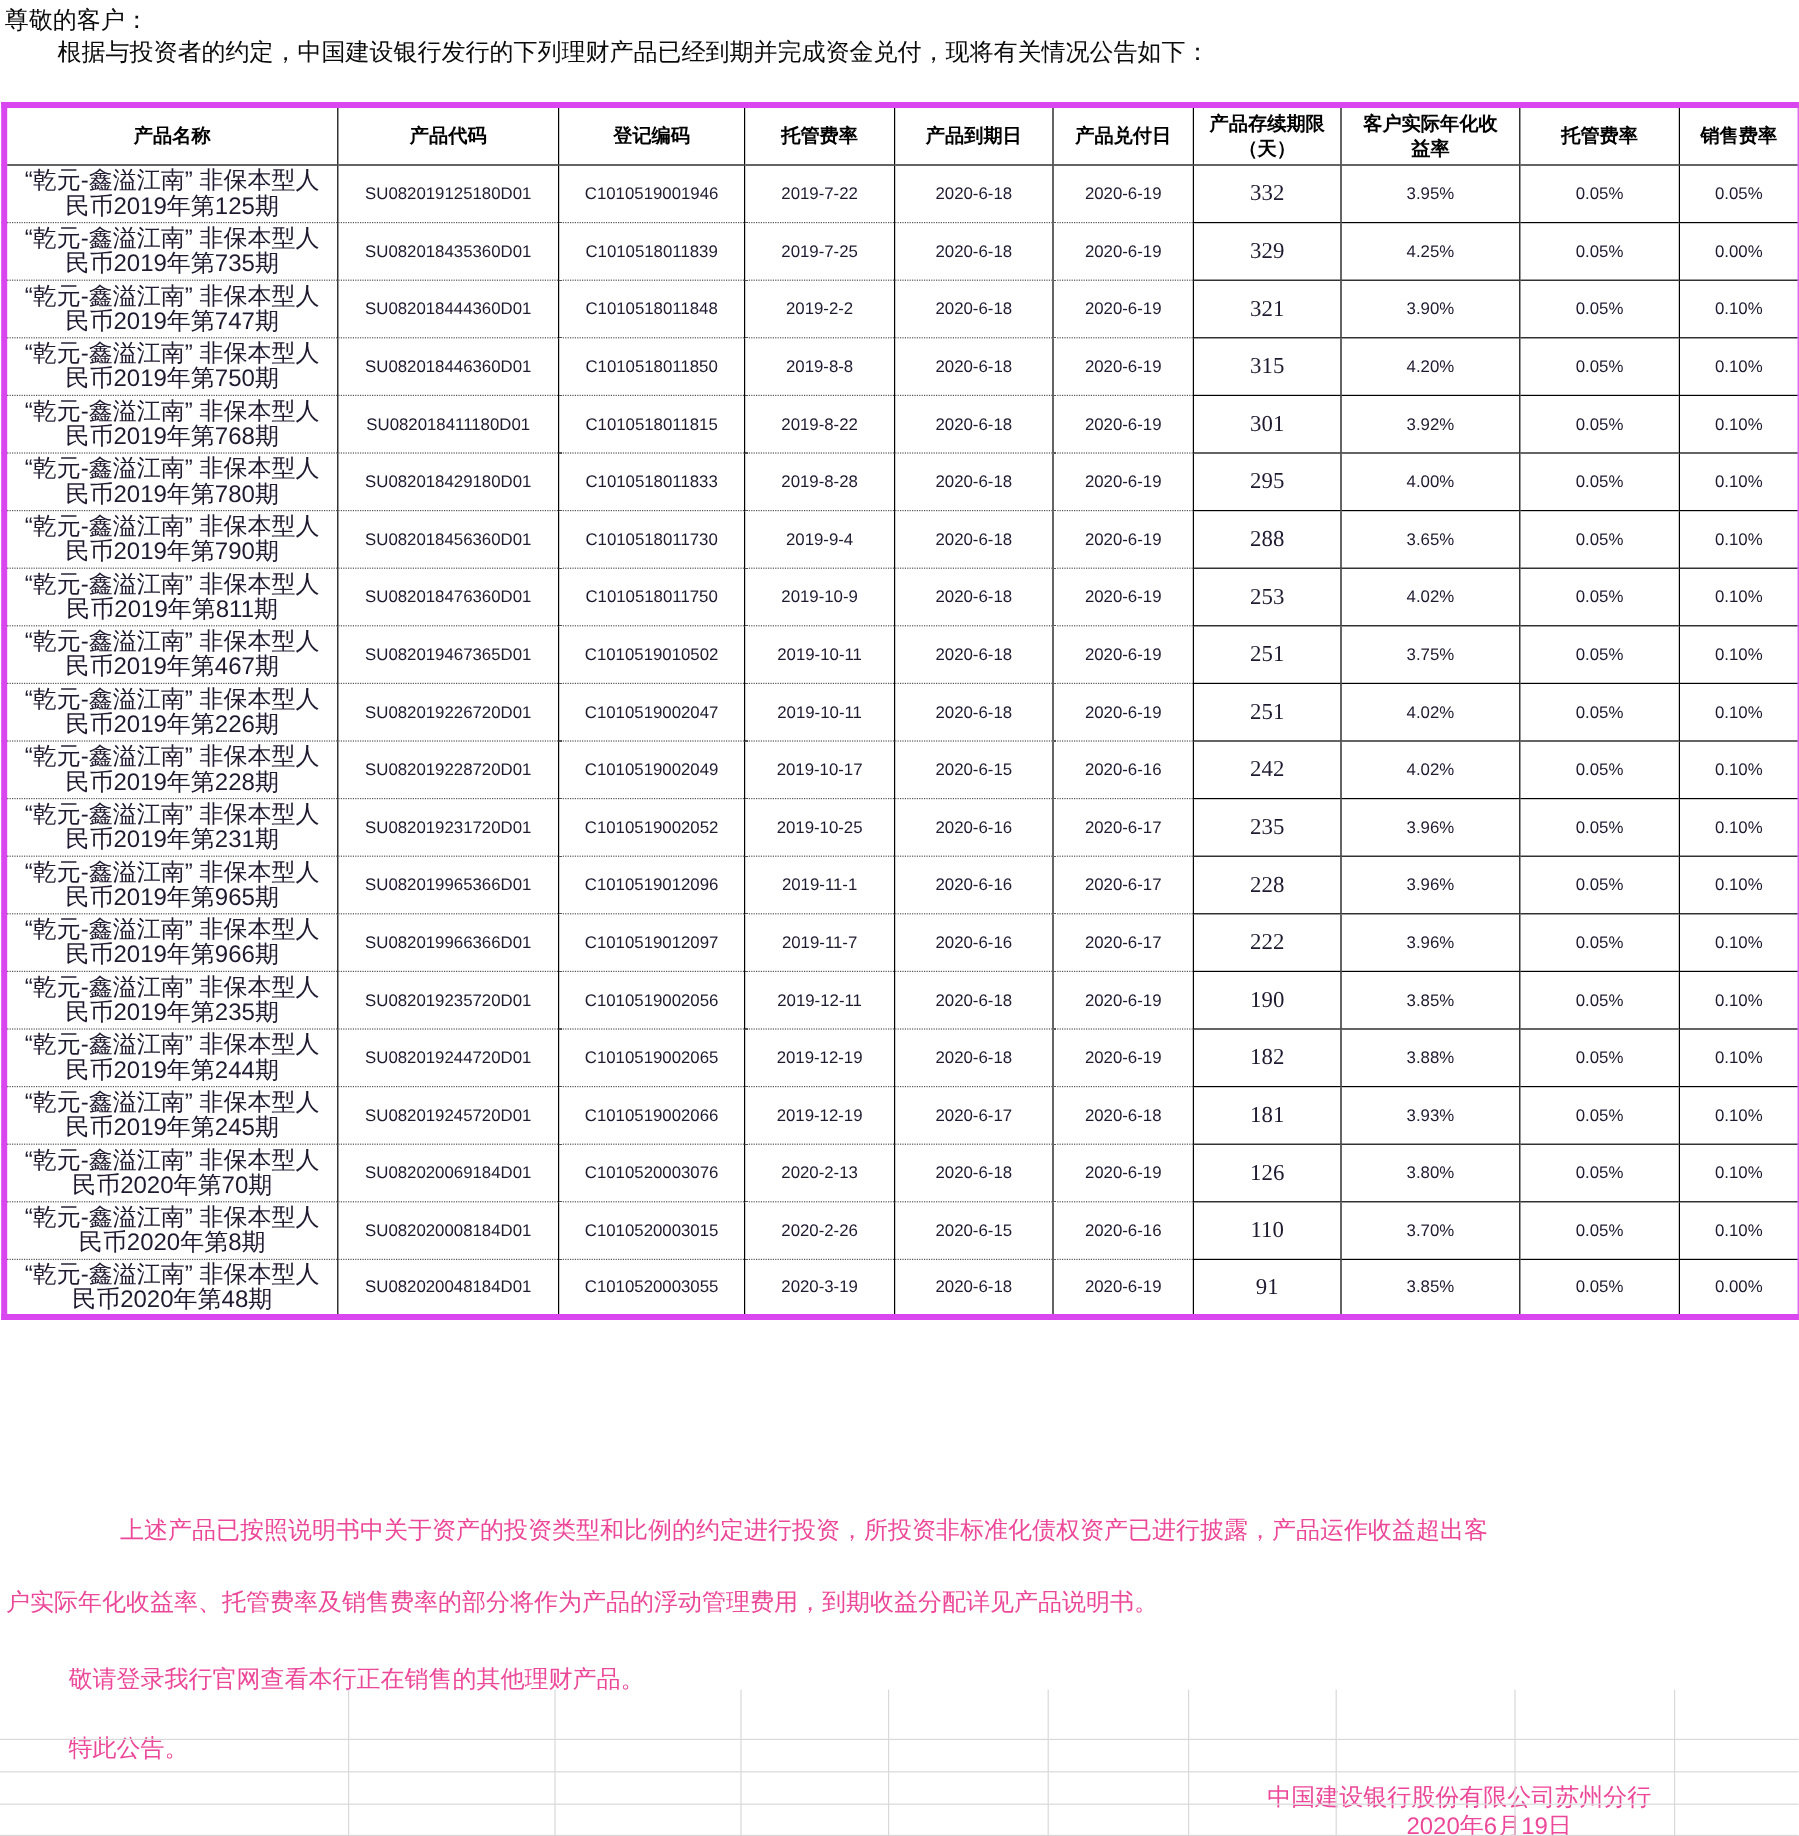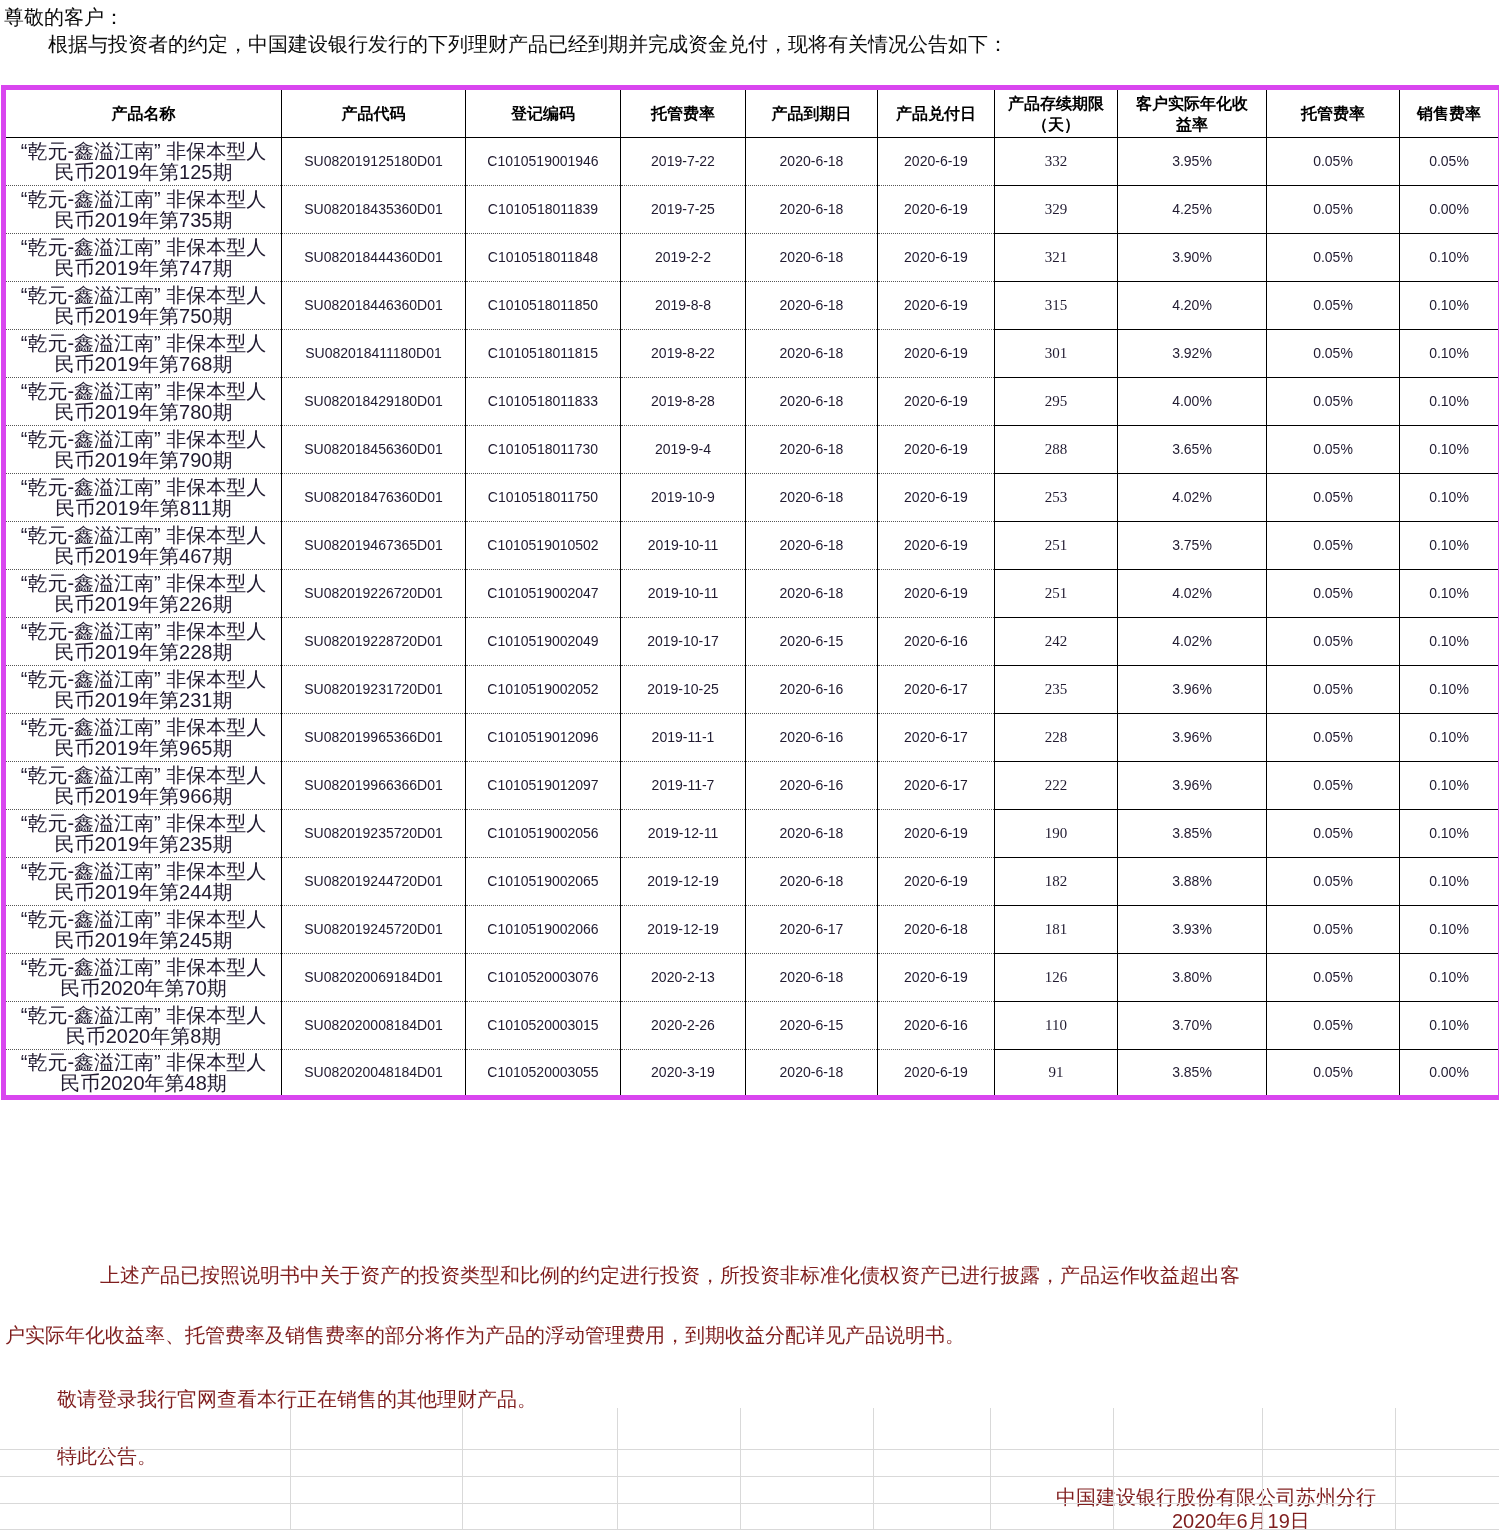--- a/index.html
+++ b/index.html
@@ -39,23 +39,23 @@
     font-size:14px;
     color:#201a30;
     line-height:21px;
   }
   table.products tbody tr + tr td{border-top:1px dotted #555;}
   table.products tbody tr + tr td.c6,
   table.products tbody tr + tr td.c7,
   table.products tbody tr + tr td.c8,
   table.products tbody tr + tr td.c9{border-top:1px solid #000;}
   table.products td.c0{font-size:20px;}
-  table.products td.c6{font-family:"Liberation Serif", serif;font-size:15px;}
+  table.products td.c6{font-family:"Liberation Serif", serif;font-size:19px;}
   
-  .fline{position:absolute;font-size:20px;color:#7f1d1d;white-space:nowrap;}
+  .fline{position:absolute;font-size:20px;color:#ec4899;white-space:nowrap;}
   #para1{top:1262px;left:100px;}
   #para2{top:1322px;left:5px;}
   #para3{top:1386px;left:57px;}
   #para4{top:1430px;left:57px;margin-top:13px;}
   #signature{top:1484px;left:1056px;}
   #docdate{top:1508px;left:1172px;}
   
   .gridv{position:absolute;top:1408px;height:122px;width:1px;background:#d9d9d9;}
   .gridh{position:absolute;left:0;width:1499px;height:1px;background:#d9d9d9;}
 </style>

